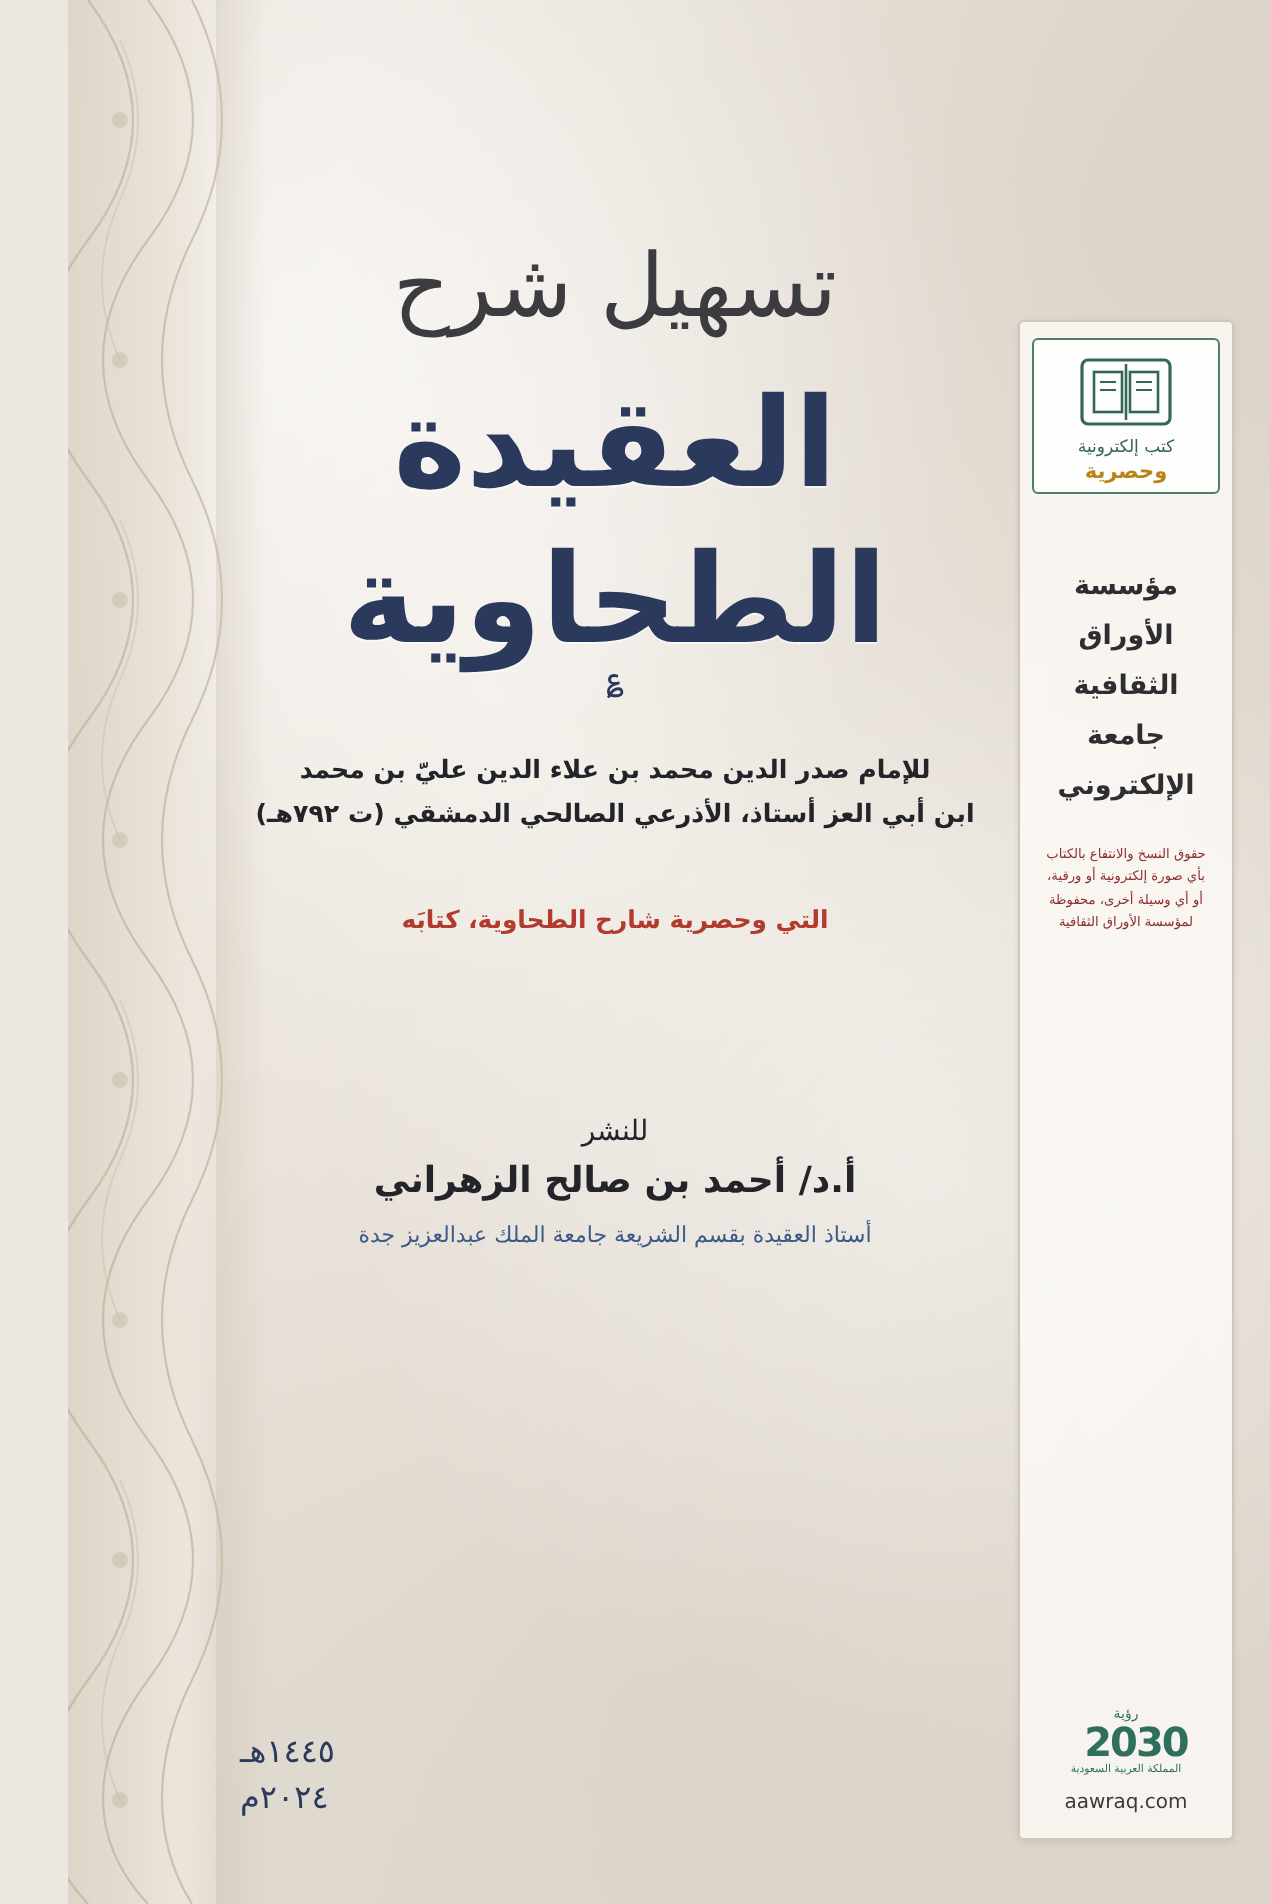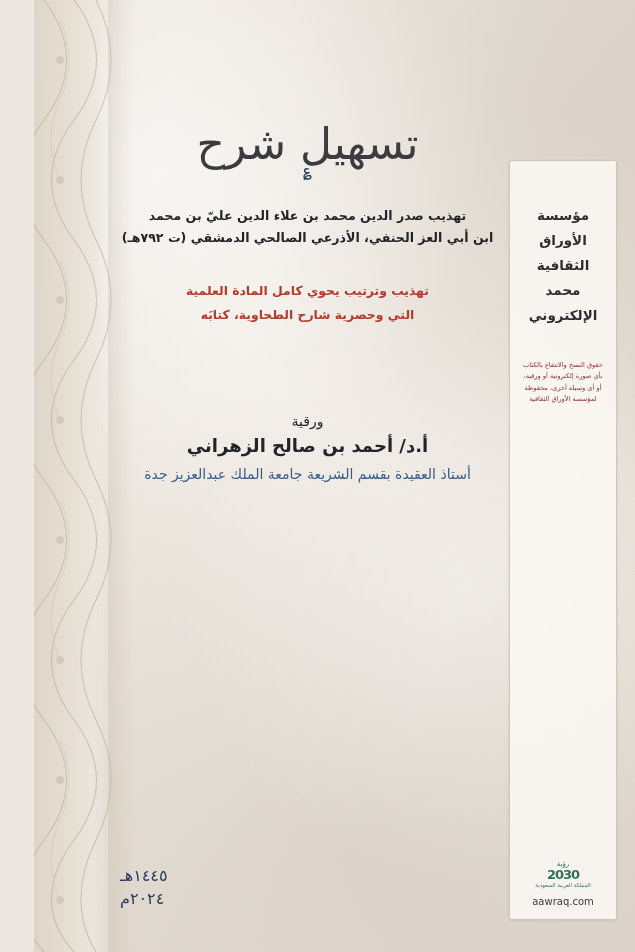--- a/index.html
+++ b/index.html
@@ -113,45 +113,46 @@
     margin-top: 34px;
     text-align: center;
     font-size: 13.5px;
     line-height: 1.85;
     color: #2e2e32;
     font-weight: bold;
     font-family: "DejaVu Sans", sans-serif;
   }
 
   .rights {
-    margin-top: 32px;
+    margin-top: 16px;
     text-align: center;
     font-size: 6.6px;
     line-height: 1.75;
     color: #8c2f2f;
     padding: 0 3px;
   }
 
   .vision-block {
     margin-top: auto;
     text-align: center;
     padding-bottom: 2px;
   }
   .vision-word {
     font-size: 7px;
     color: #2f6f5e;
     letter-spacing: 1px;
     margin-top: 14px;
   }
   .vision-num {
-    font-size: 13px;
+    font-size: 20px;
     font-weight: bold;
     color: #2f6f5e;
     line-height: 1;
     letter-spacing: -1px;
+    text-align: right;
   }
   .vision-sub {
     font-size: 5.4px;
     color: #2f6f5e;
     margin-top: 1px;
   }
   .site {
     margin-top: 8px;
     font-size: 10px;
     color: #3b3b3f;
@@ -214,21 +215,21 @@
     color: #23232a;
   }
   .prep-name {
     margin-top: 6px;
     font-size: 18px;
     color: #23232a;
     font-weight: bold;
   }
   .prep-affil {
     margin-top: 10px;
-    font-size: 14px;
+    font-size: 11px;
     color: #3a5b86;
   }
 
   .dates {
     position: absolute;
     bottom: 42px;
     left: 0;
     right: 0;
     text-align: left;
     color: #2b3a5c;
@@ -268,52 +269,68 @@
         <path d="M26 740 q18 40 0 80 q-18 40 0 80"></path>
       </g>
     </svg>
   </div>
   <div class="band-edge"></div>
 
   <div class="content">
 
     <div class="title-small">تسهيل شرح</div>
 
+    <div class="title-main">العقيدة الطحاوية</div>
 
     <div class="title-mark">؏</div>
 
     <div class="author-block">
-      <div>تهذيب صدر الدين محمد بن علاء الدين عليّ بن محمد</div>
-      <div>ابن أبي العز الحنفي، الأذرعي الصالحي الدمشقي (ت ٧٩٢هـ)</div>
+      <div>للإمام صدر الدين محمد بن علاء الدين عليّ بن محمد</div>
+      <div>ابن أبي العز أستاذ، الأذرعي الصالحي الدمشقي (ت ٧٩٢هـ)</div>
     </div>
 
     <div class="redline-wrap">
-      <div class="redline">تهذيب وترتيب يحوي كامل المادة العلمية</div>
       <div class="redline">التي وحصرية شارح الطحاوية، كتابَه</div>
     </div>
 
-    <div class="prep-label">ورقية</div>
+    <div class="prep-label">للنشر</div>
     <div class="prep-name">أ.د/ أحمد بن صالح الزهراني</div>
     <div class="prep-affil">أستاذ العقيدة بقسم الشريعة جامعة الملك عبدالعزيز   جدة</div>
 
     <div class="dates">
       <div>١٤٤٥هـ</div>
       <div>٢٠٢٤م</div>
     </div>
   </div>
 
   <div class="side-panel">
 
+    <div class="ekitab-badge">
+      <div class="glyph">
+        <svg width="52" height="40" viewBox="0 0 52 40">
+          <rect x="4" y="4" width="44" height="32" rx="3" fill="none" stroke="#35665a" stroke-width="1.6"></rect>
+          <rect x="10" y="10" width="14" height="20" fill="none" stroke="#35665a" stroke-width="1.3"></rect>
+          <rect x="28" y="10" width="14" height="20" fill="none" stroke="#35665a" stroke-width="1.3"></rect>
+          <line x1="26" y1="6" x2="26" y2="34" stroke="#35665a" stroke-width="1.3"></line>
+          <line x1="13" y1="15" x2="21" y2="15" stroke="#35665a" stroke-width="1"></line>
+          <line x1="13" y1="19" x2="21" y2="19" stroke="#35665a" stroke-width="1"></line>
+          <line x1="31" y1="15" x2="39" y2="15" stroke="#35665a" stroke-width="1"></line>
+          <line x1="31" y1="19" x2="39" y2="19" stroke="#35665a" stroke-width="1"></line>
+        </svg>
+      </div>
+      <div class="lbl">كتب إلكترونية</div>
+      <div class="excl">وحصرية</div>
+    </div>
 
 
     <div class="publisher">
       <div>مؤسسة</div>
       <div>الأوراق</div>
       <div>الثقافية</div>
-      <div>محمد</div>
+      <div>جامعة</div>
       <div>الإلكتروني</div>
     </div>
 
     <div class="rights">
       <div>حقوق النسخ والانتفاع بالكتاب</div>
       <div>بأي صورة إلكترونية أو ورقية،</div>
       <div>أو أي وسيلة أخرى، محفوظة</div>
       <div>لمؤسسة الأوراق الثقافية</div>
     </div>
 

